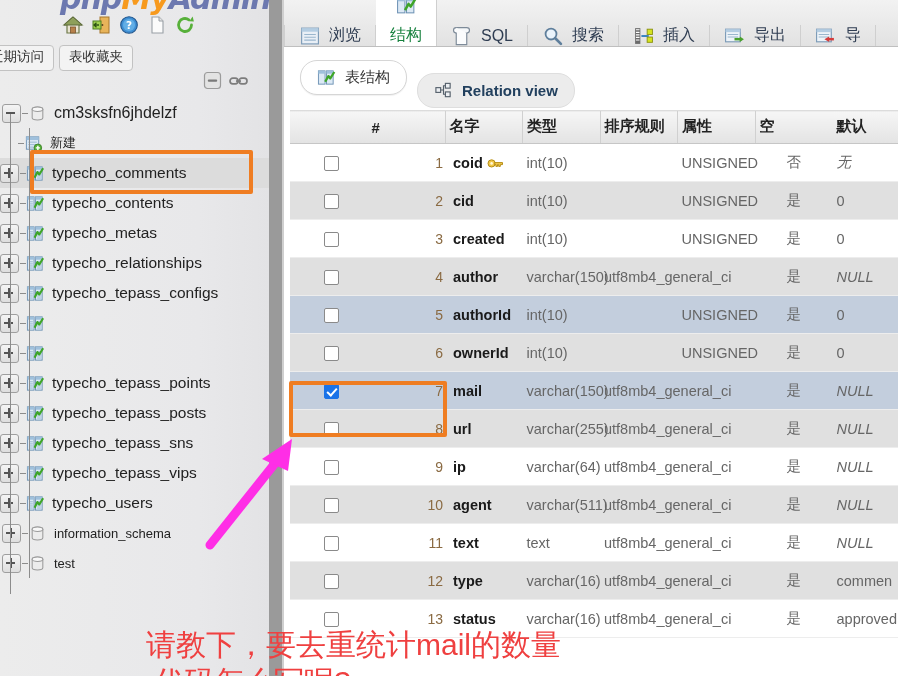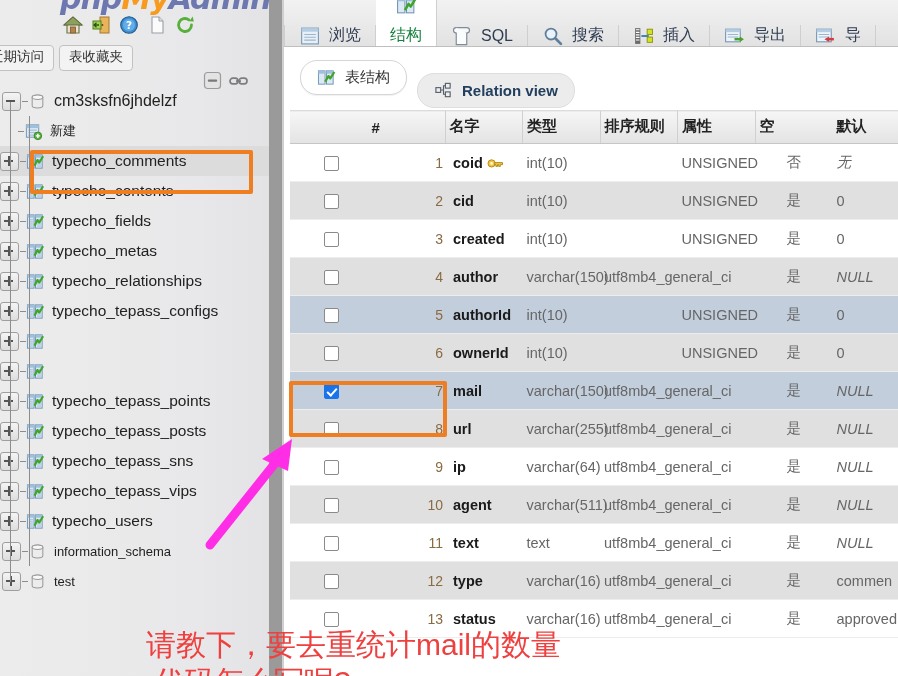--- a/index.html
+++ b/index.html
@@ -45,21 +45,21 @@
     padding:3px 9px 4px;font-size:13.5px;color:#333;line-height:1.25;
     white-space:nowrap;
   }
 
   #navctrl{
     position:absolute;right:36px;top:70px;display:flex;align-items:center;gap:6px;
   }
 
   
   #tree{
-    position:absolute;left:0;top:86px;width:272px;height:578px;overflow:hidden;
+    position:absolute;left:0;top:98px;width:272px;height:578px;overflow:hidden;
   }
   .tnode{position:relative;height:30px;display:flex;align-items:center;white-space:nowrap;}
   .tnode.lvl0{padding-left:2px;}
   .tnode.lvl1{}
   .tnode .lbl{font-size:15.5px;color:#222;font-family:"Liberation Sans",sans-serif;}
   .tnode.db .lbl{font-size:16px;}
   .tnode.small .lbl{font-size:13px;}
   .expander{
     width:17px;height:17px;flex:0 0 17px;border:1px solid #9e9e9e;border-radius:3px;
     background:linear-gradient(#f4f4f4,#dedede);
@@ -272,34 +272,20 @@
           <svg class="ticon" viewBox="0 0 20 20">
             <rect x="1.5" y="3" width="7" height="14" fill="#dce9f5" stroke="#6f93b5" stroke-width="1"></rect>
             <rect x="1.5" y="3" width="7" height="3" fill="#9fc0dc"></rect>
             <path d="M3.2 8.2h4M3.2 10.4h4M3.2 12.6h4M3.2 14.8h4" stroke="#8fb0cd" stroke-width=".9"></path>
             <rect x="10" y="3" width="7" height="14" fill="#dce9f5" stroke="#6f93b5" stroke-width="1"></rect>
             <rect x="10" y="3" width="7" height="3" fill="#9fc0dc"></rect>
             <path d="M11.7 8.2h4M11.7 10.4h4M11.7 12.6h4M11.7 14.8h4" stroke="#8fb0cd" stroke-width=".9"></path>
             <path d="M9 14.5 L12 8.5 L14 11 L18 4.5" stroke="#3ea528" stroke-width="2.3" fill="none" stroke-linejoin="round"></path>
           </svg>
           <span class="lbl">typecho_contents</span>
-        </div>
-        <div class="tnode lvl1">
-          <span class="expander plus"></span>
-          <span class="dash"></span>
-          <svg class="ticon" viewBox="0 0 20 20">
-            <rect x="1.5" y="3" width="7" height="14" fill="#dce9f5" stroke="#6f93b5" stroke-width="1"></rect>
-            <rect x="1.5" y="3" width="7" height="3" fill="#9fc0dc"></rect>
-            <path d="M3.2 8.2h4M3.2 10.4h4M3.2 12.6h4M3.2 14.8h4" stroke="#8fb0cd" stroke-width=".9"></path>
-            <rect x="10" y="3" width="7" height="14" fill="#dce9f5" stroke="#6f93b5" stroke-width="1"></rect>
-            <rect x="10" y="3" width="7" height="3" fill="#9fc0dc"></rect>
-            <path d="M11.7 8.2h4M11.7 10.4h4M11.7 12.6h4M11.7 14.8h4" stroke="#8fb0cd" stroke-width=".9"></path>
-            <path d="M9 14.5 L12 8.5 L14 11 L18 4.5" stroke="#3ea528" stroke-width="2.3" fill="none" stroke-linejoin="round"></path>
-          </svg>
-          <span class="lbl">typecho_fields</span>
         </div>
         <div class="tnode lvl1">
           <span class="expander plus"></span>
           <span class="dash"></span>
           <svg class="ticon" viewBox="0 0 20 20">
             <rect x="1.5" y="3" width="7" height="14" fill="#dce9f5" stroke="#6f93b5" stroke-width="1"></rect>
             <rect x="1.5" y="3" width="7" height="3" fill="#9fc0dc"></rect>
             <path d="M3.2 8.2h4M3.2 10.4h4M3.2 12.6h4M3.2 14.8h4" stroke="#8fb0cd" stroke-width=".9"></path>
             <rect x="10" y="3" width="7" height="14" fill="#dce9f5" stroke="#6f93b5" stroke-width="1"></rect>
             <rect x="10" y="3" width="7" height="3" fill="#9fc0dc"></rect>

